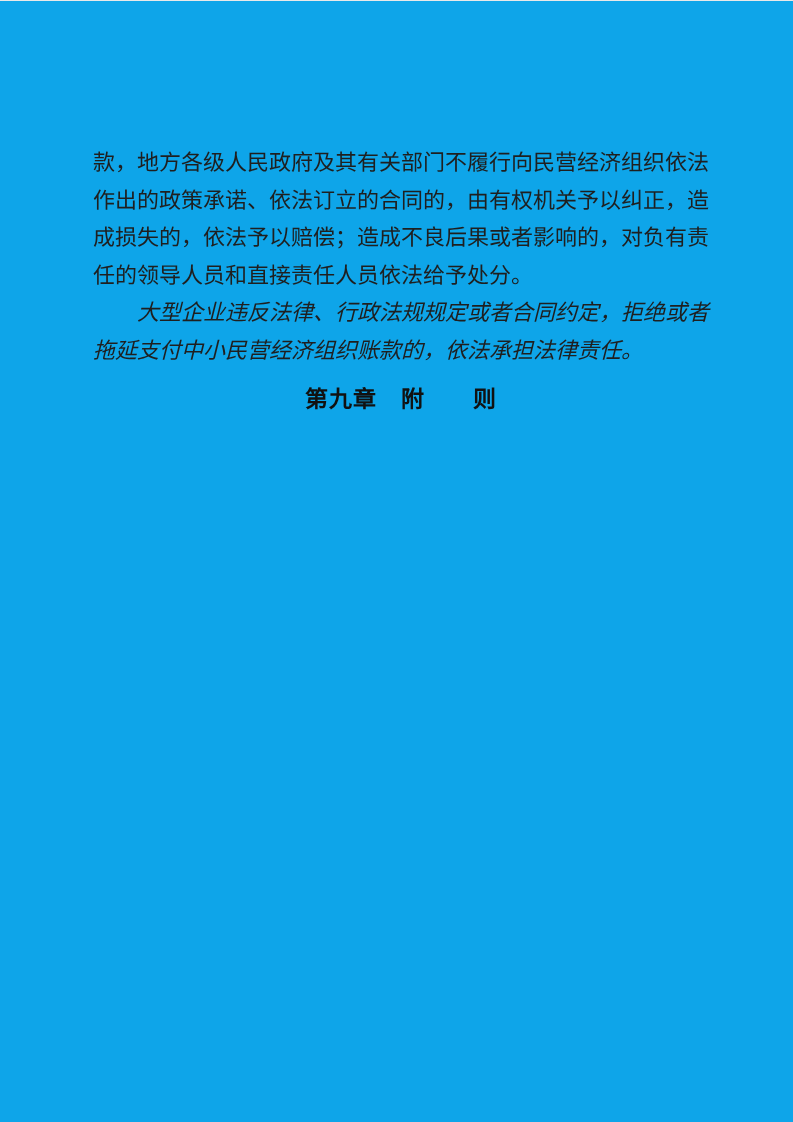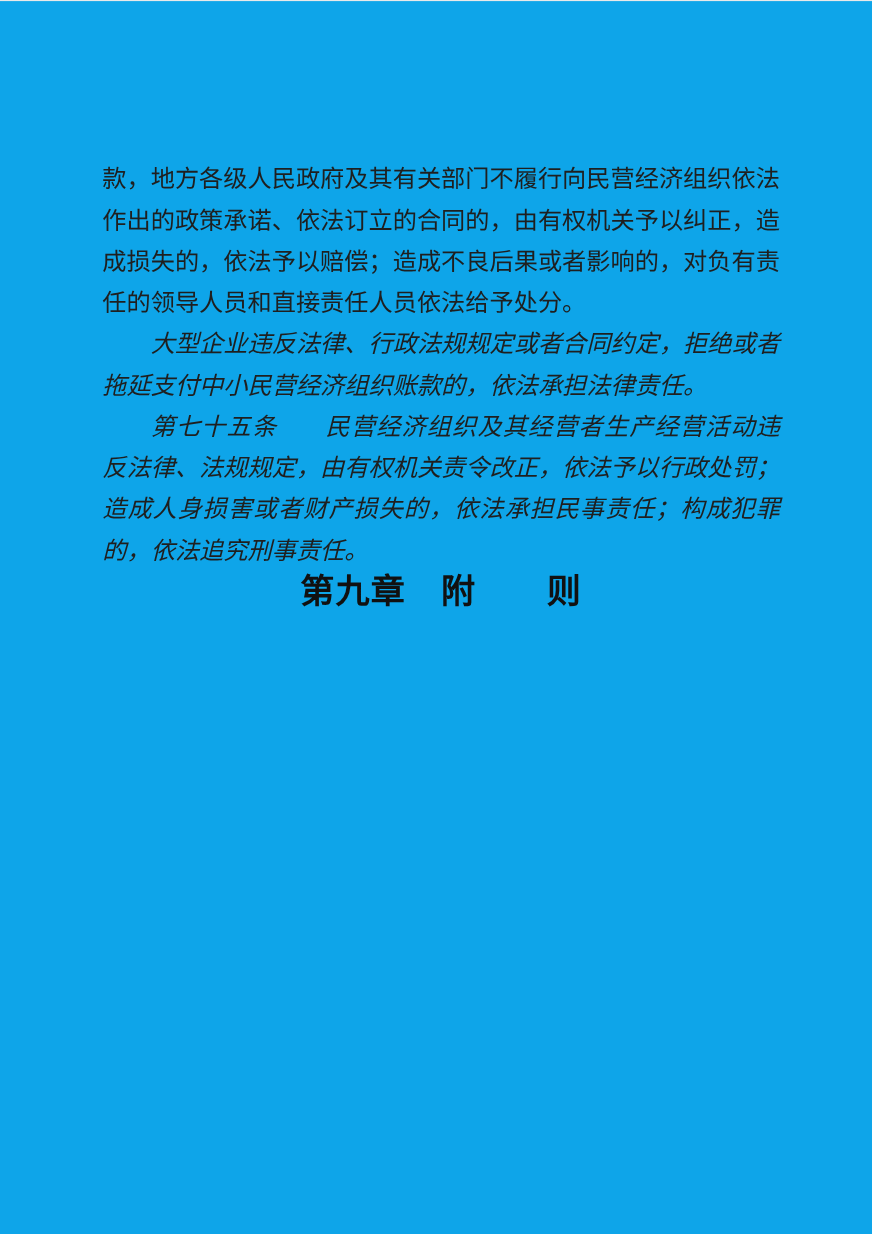--- a/index.html
+++ b/index.html
@@ -34,49 +34,46 @@
     padding: 0;
   }
   .indent {
     text-indent: 2em;
     font-style: italic;
   }
   .article-label {
     margin-right: 2em;
   }
   .chapter-heading {
-    margin: 0;
+    margin: 12px;
     padding: 0;
     text-align: center;
     text-indent: 0;
     font-family: "Liberation Sans", "DejaVu Sans", sans-serif;
     font-weight: bold;
-    font-size: 31px;
+    font-size: 23px;
     line-height: 37.5px;
     color: #111111;
     letter-spacing: 1px;
   }
 </style>
 </head>
 <body>
 
 <div class="page">
   <div class="content">
 
     <p>
       <span>款，地方各级人民政府及其有关部门不履行向民营经济组织依法作出的政策承诺、依法订立的合同的，由有权机关予以纠正，造成损失的，依法予以赔偿；造成不良后果或者影响的，对负有责任的领导人员和直接责任人员依法给予处分。</span>
     </p>
 
     <p class="indent">
       <span>大型企业违反法律、行政法规规定或者合同约定，拒绝或者拖延支付中小民营经济组织账款的，依法承担法律责任。</span>
     </p>
 
 
-    <p class="indent">
-      <span class="article-label">第七十五条</span><span>民营经济组织及其经营者生产经营活动违反法律、法规规定，由有权机关责令改正，依法予以行政处罚；造成人身损害或者财产损失的，依法承担民事责任；构成犯罪的，依法追究刑事责任。</span>
-    </p>
 
 
     <h2 class="chapter-heading">第九章　附　　则</h2>
 
 
   </div>
 </div>
 
 </body></html>

